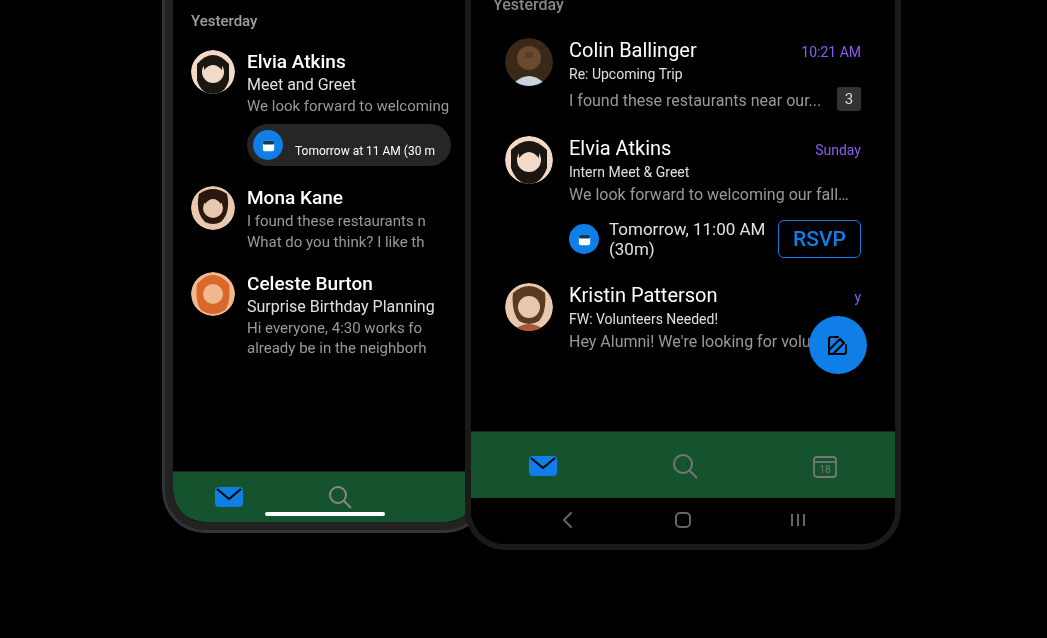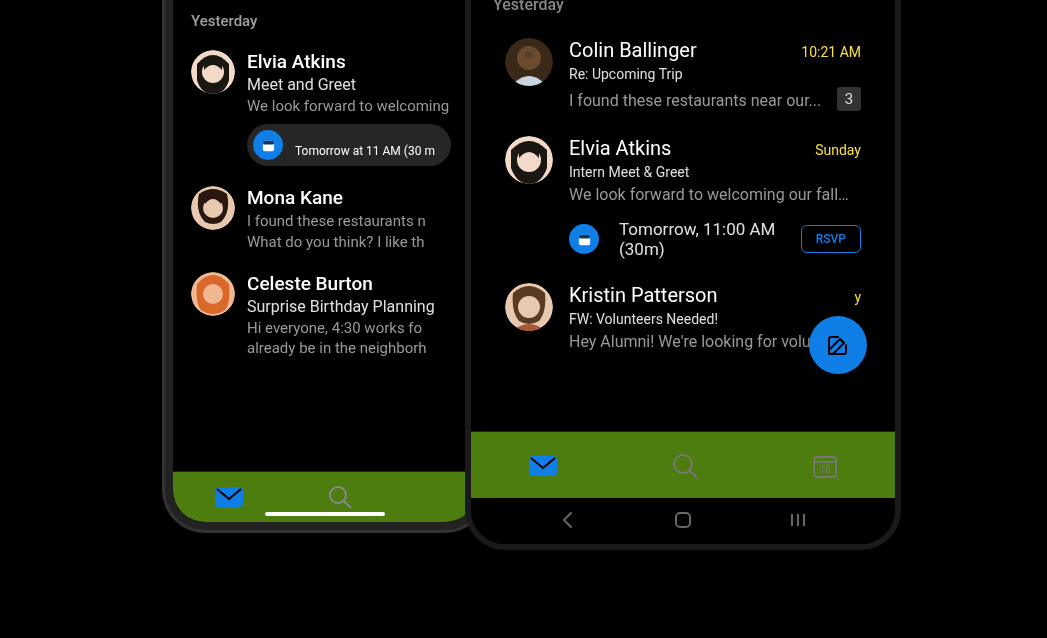--- a/index.html
+++ b/index.html
@@ -84,21 +84,21 @@
       font-size: 19px;
       font-weight: 500;
       color: #fff;
       white-space: nowrap;
       overflow: hidden;
       text-overflow: ellipsis;
     }
     .phone-right .sender { font-size: 20px; font-weight: 400; }
     .timestamp {
       font-size: 14px;
-      color: #fde047;
+      color: #8b5cf6;
       flex-shrink: 0;
       margin-left: 8px;
     }
     .subject {
       font-size: 16px;
       color: #e0e0e0;
       margin-top: 2px;
       white-space: nowrap;
       overflow: hidden;
       text-overflow: ellipsis;
@@ -154,21 +154,21 @@
     .event-chip-text {
       font-size: 12px;
       color: #fff;
       white-space: nowrap;
       overflow: hidden;
       margin-top: 11px;
     }
     .event-row {
       display: flex;
       align-items: center;
-      gap: 20px;
+      gap: 10px;
       margin-top: 14px;
     }
     .event-row .cal-circle {
       width: 30px;
       height: 30px;
       background: #0f7ee6;
       border-radius: 50%;
       display: flex;
       align-items: center;
       justify-content: center;
@@ -176,30 +176,30 @@
     .event-row-text {
       flex: 1;
       font-size: 17px;
       color: #e0e0e0;
     }
     .rsvp-btn {
       border: 1.5px solid #0f7ee6;
       color: #0f7ee6;
       padding: 6px 14px;
       border-radius: 6px;
-      font-size: 12px;
+      font-size: 21px;
       font-weight: 500;
       background: transparent;
     }
     .tabbar {
       display: flex;
       justify-content: space-around;
       padding: 12px 0;
       border-top: 0.5px solid #222;
-      background: #4d7c0f;
+      background: #14532d;
     }
     .phone-right .tabbar { padding: 20px 0 18px; }
     .tab { display: flex; align-items: center; justify-content: center; }
     .navbar-android {
       display: flex;
       justify-content: space-around;
       align-items: center;
       padding: 12px 40px 10px;
       background: #000;
     }

